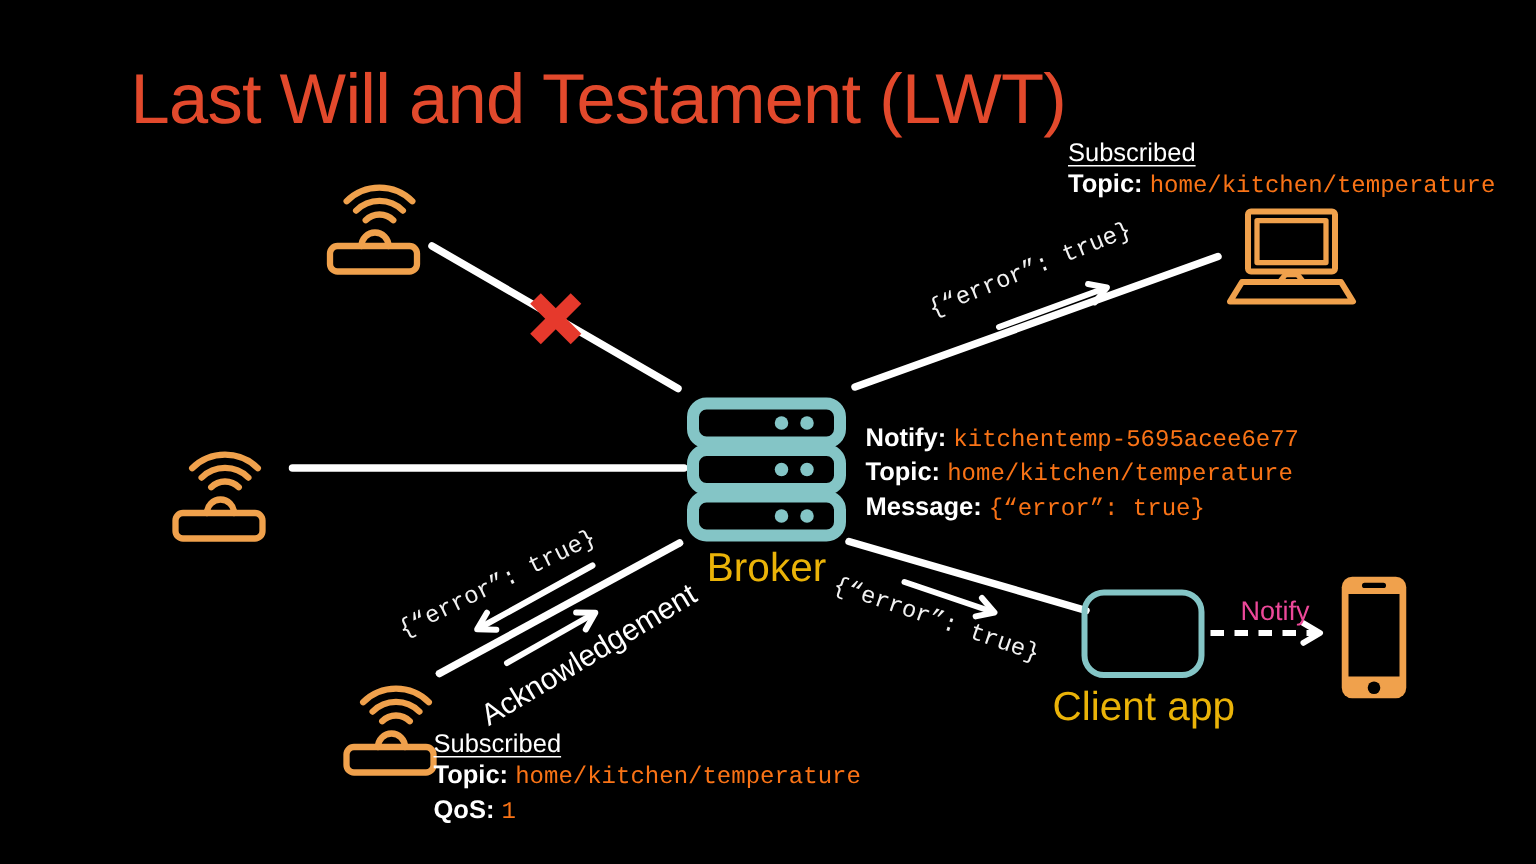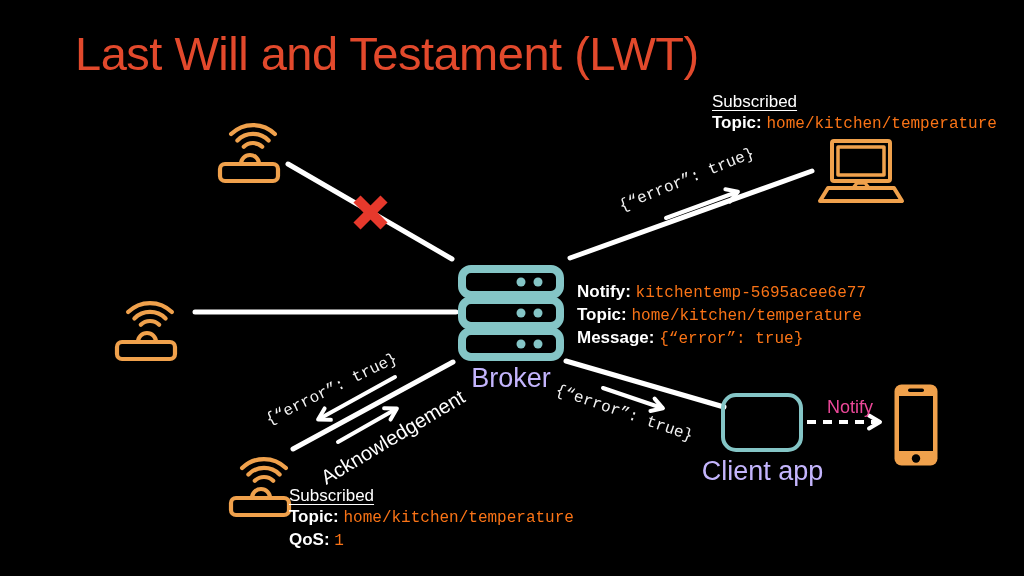--- a/index.html
+++ b/index.html
@@ -1,28 +1,28 @@
 <!DOCTYPE html>
 <html><head>
 <meta charset="utf-8">
 <style>
   html,body{margin:0;padding:0;background:#000;}
   .stage{
     position:relative;width:1024px;height:576px;background:#000;overflow:hidden;
     font-family:"Liberation Sans",sans-serif;
   }
   .title{
-    position:absolute;left:75px;top:26px;margin:0;
+    position:absolute;left:75px;top:26px;margin:12px;
     font-size:47px;font-weight:400;color:#E2492C;letter-spacing:-0.5px;
     white-space:nowrap;
   }
   .wires{position:absolute;left:0;top:0;width:1024px;height:576px;}
   .icon{position:absolute;}
   .teal-label{
-    position:absolute;color:#c4b5fd;font-size:27px;font-weight:400;
+    position:absolute;color:#eab308;font-size:27px;font-weight:400;
     text-align:center;white-space:nowrap;
   }
   .info-block{
     position:absolute;color:#fff;font-size:17px;line-height:21px;white-space:nowrap;
   }
   .info-block .heading{
     font-weight:400;text-decoration:underline;text-underline-offset:3px;
   }
   .info-block .lbl{font-weight:700;}
   .mono{

